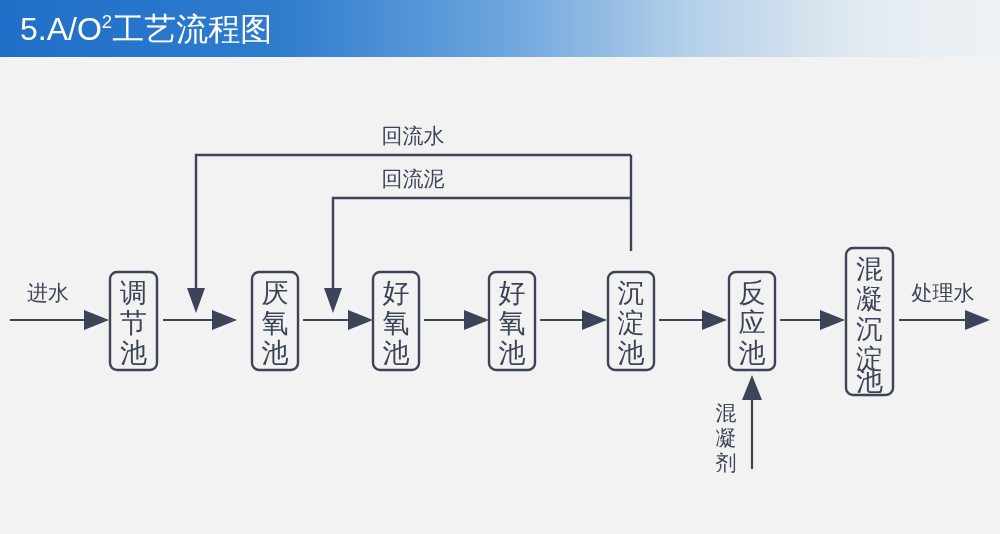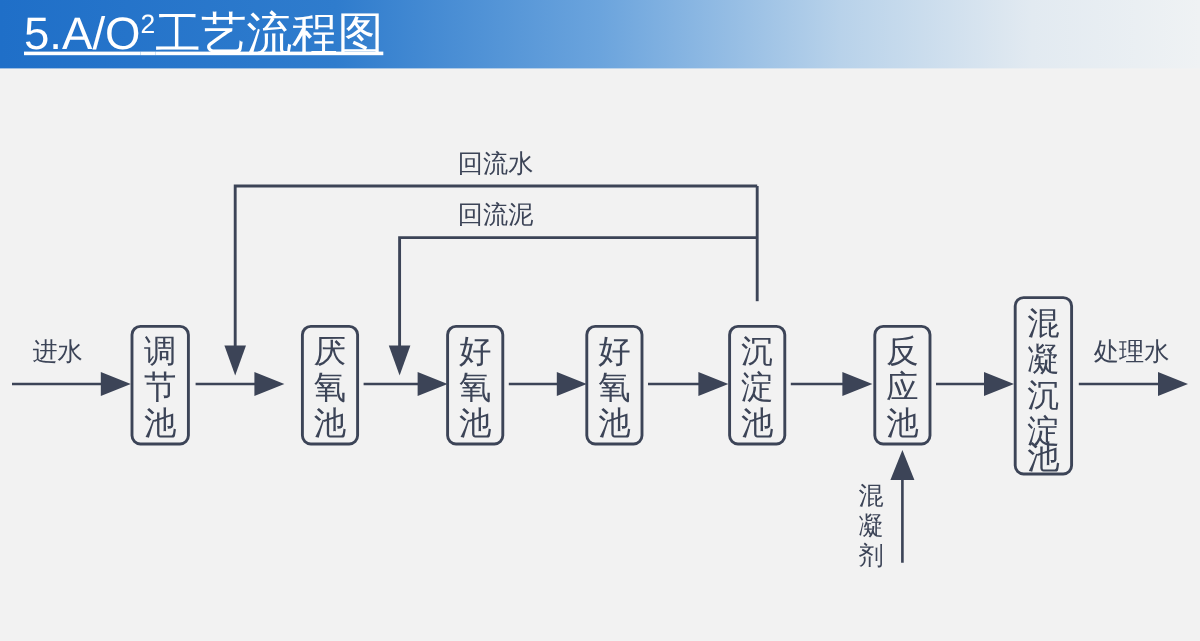--- a/index.html
+++ b/index.html
@@ -19,27 +19,26 @@
     left: 0;
     top: 0;
     width: 1000px;
     height: 57px;
     background: linear-gradient(to right, #1f6fc8 0%, #2f7ccd 28%, #6ba4dd 50%, #b8d2ea 70%, #e2eaf1 86%, #eff2f4 100%);
   }
   #header-title {
     position: absolute;
     left: 20px;
     top: 3px;
-    font-size: 38px;
+    font-size: 32px;
     line-height: 52px;
     color: #ffffff;
     font-family: "Liberation Sans", "DejaVu Sans", sans-serif;
     letter-spacing: 0px;
     white-space: nowrap;
-    text-decoration: underline;
   }
   #header-title sup {
     font-size: 0.58em;
     vertical-align: super;
     line-height: 0;
   }
   #canvas {
     position: absolute;
     left: 0;
     top: 57px;

